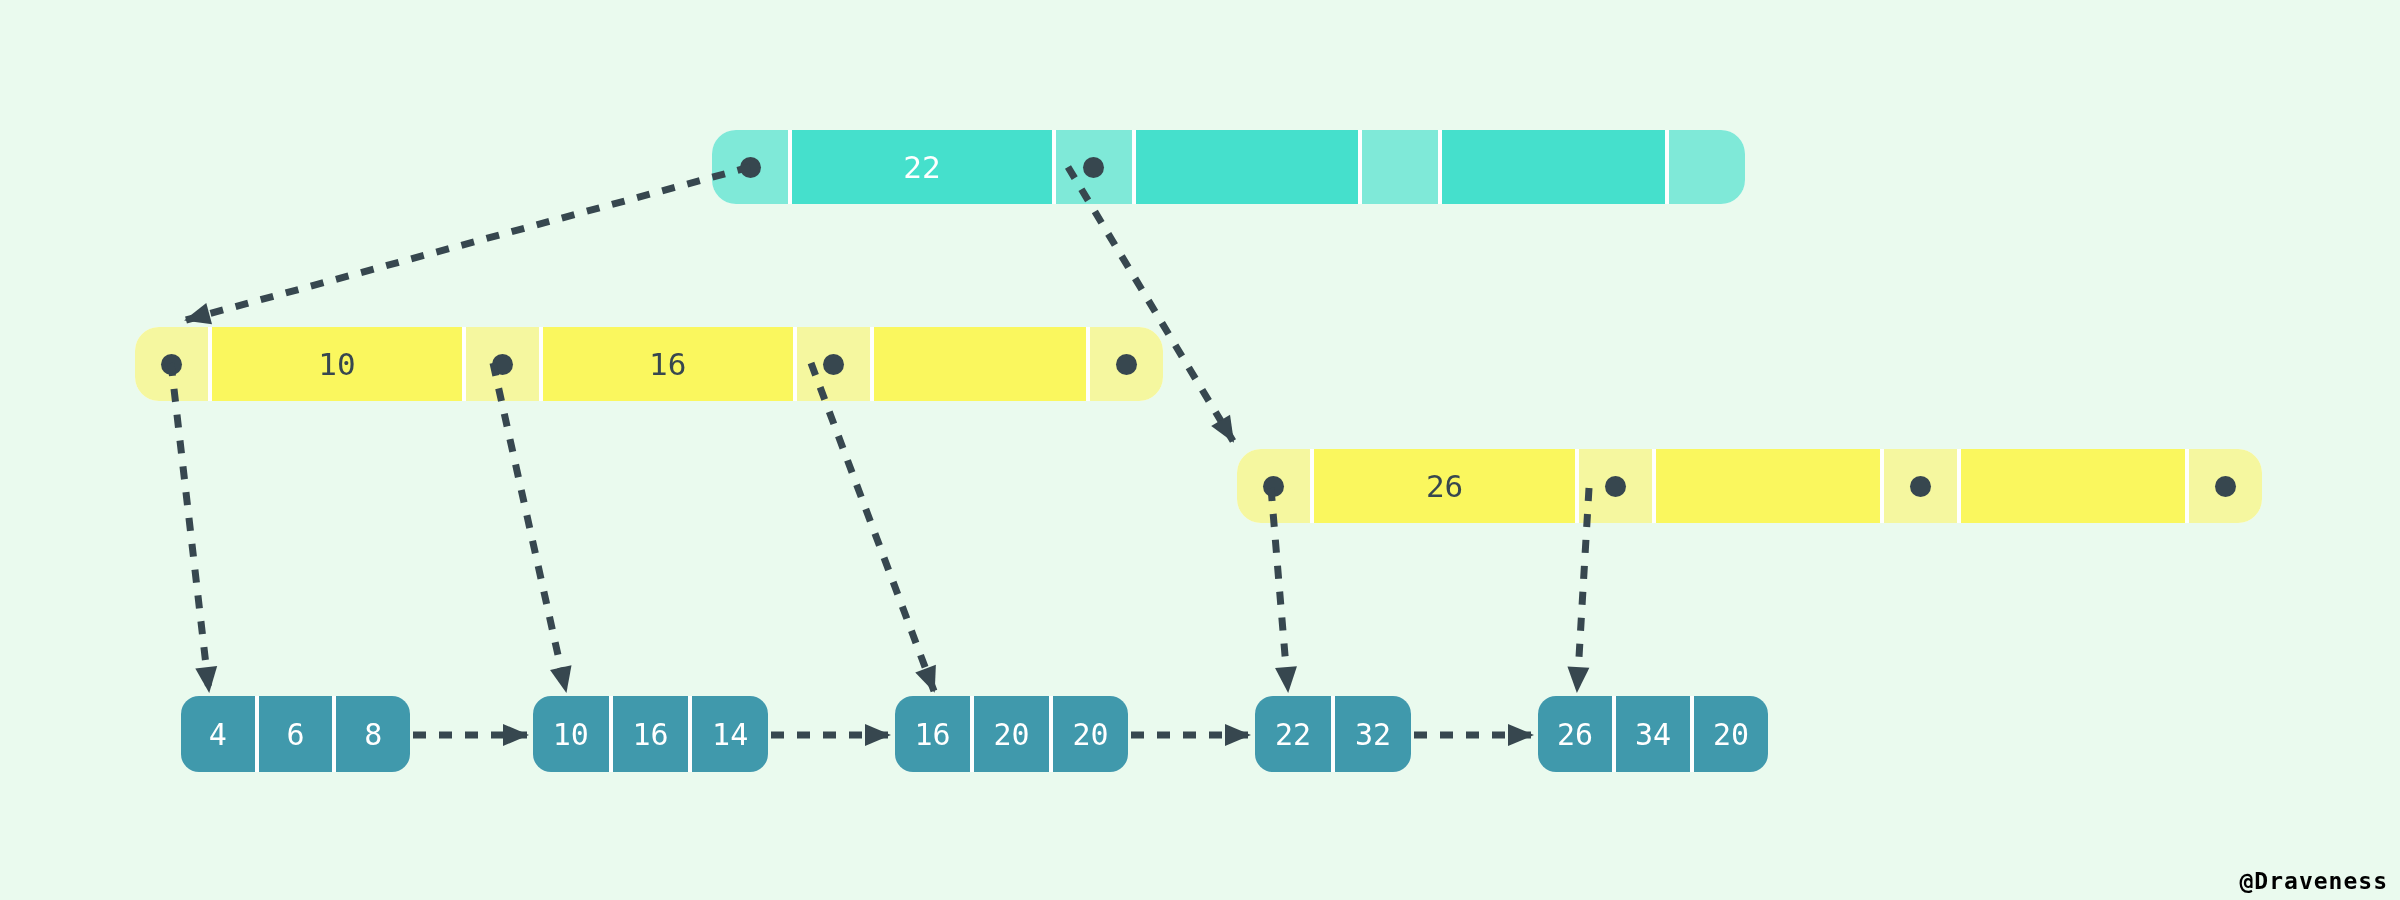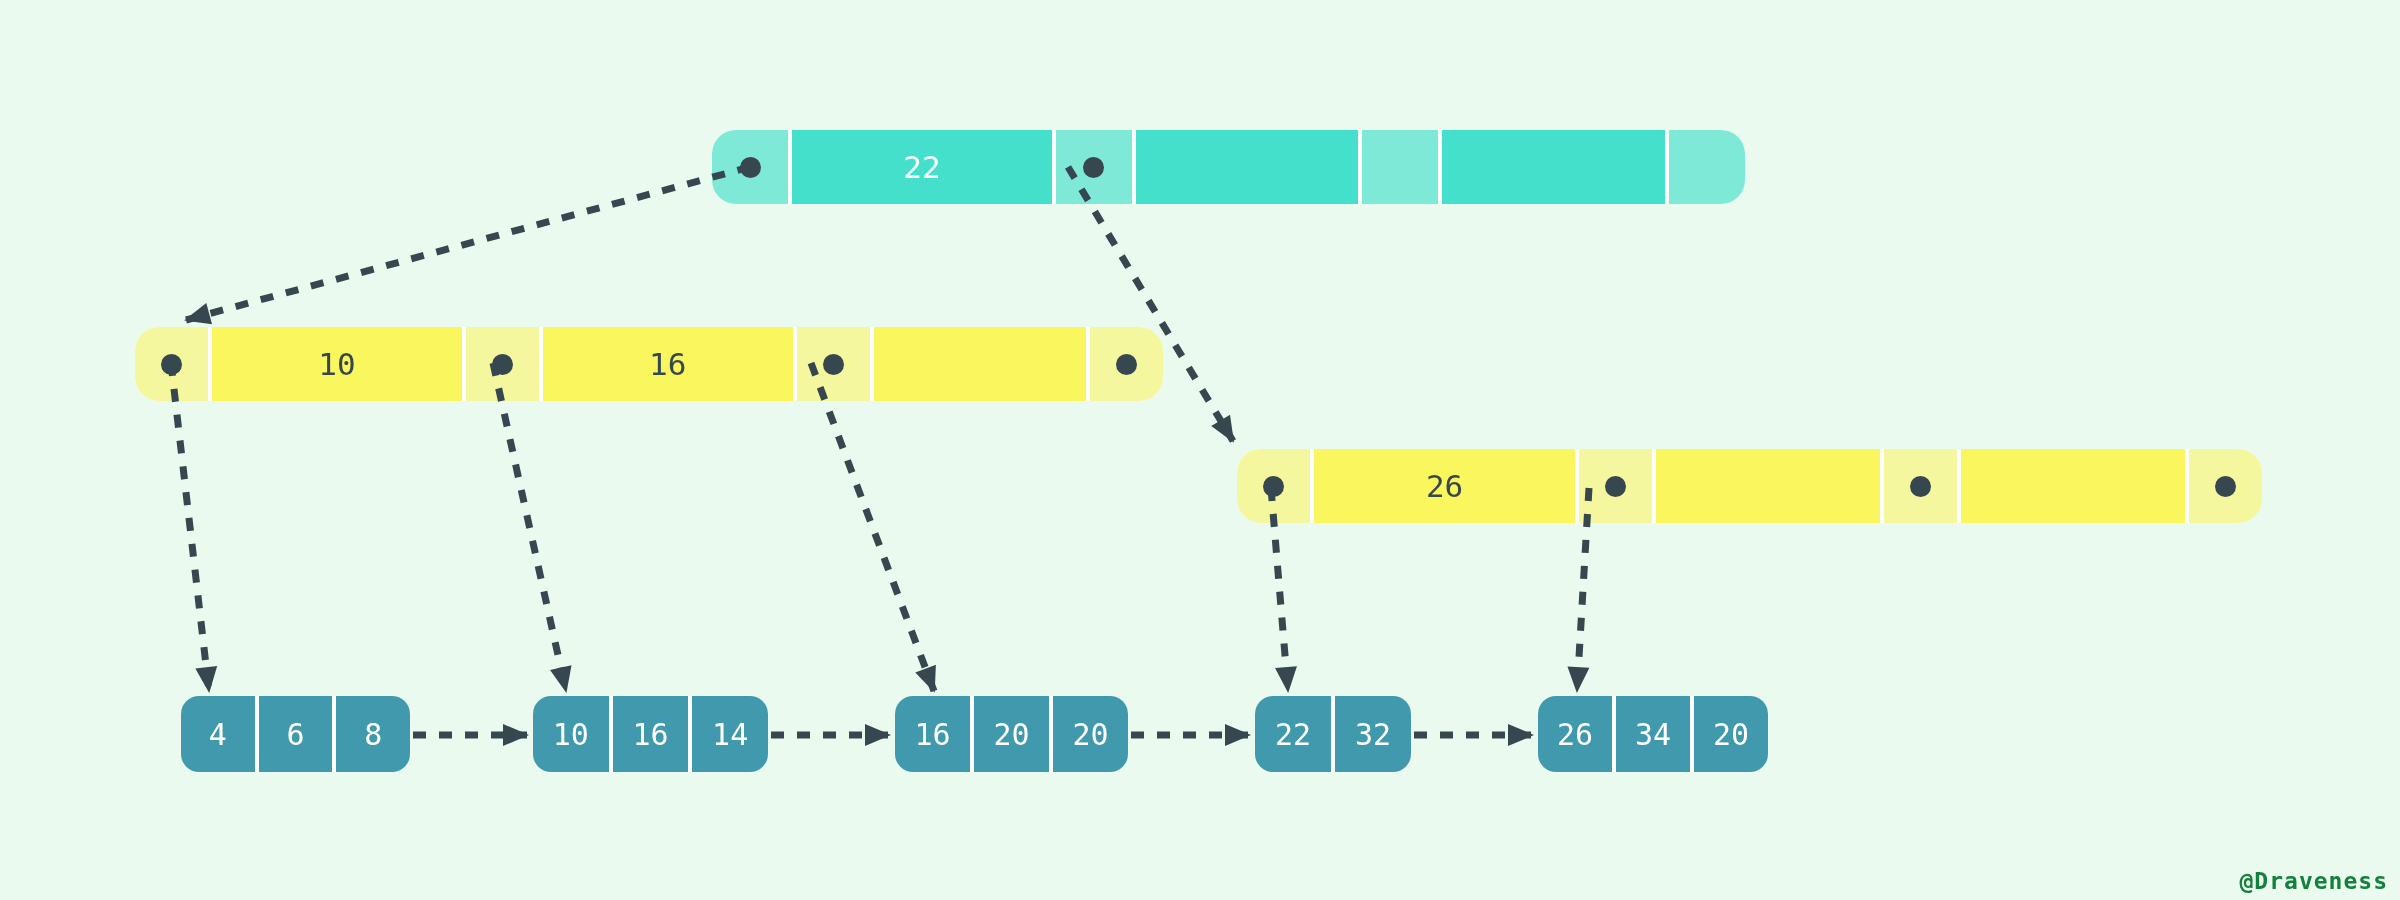--- a/index.html
+++ b/index.html
@@ -26,21 +26,21 @@
   .internal-node .wide{background:#FAF75E;color:#37474F;}
   .internal-node .ptr{background:#F5F79F;flex:0 0 73px;}
   
   .leaf-node{border-radius:18px;height:76px;}
   .leaf-node .cell{flex:1 1 auto;background:#4099AC;color:#FFFFFF;font-size:30px;}
   .dot{width:21px;height:21px;border-radius:50%;background:#37474F;}
   .arrow-layer{position:absolute;left:0;top:0;pointer-events:none;}
   .dash{stroke:#37474F;stroke-width:7;fill:none;stroke-dasharray:13 13;}
   .watermark{
     position:absolute;right:12px;bottom:6px;
-    font-size:23px;font-weight:600;color:#15803d;letter-spacing:1px;
+    font-size:23px;font-weight:600;color:#000000;letter-spacing:1px;
   }
 </style>
 </head>
 <body>
 
 <div class="node big-node root-node" style="left:712px;top:130px;width:1033px;">
   <div class="cell ptr">
     <span class="dot"></span>
   </div>
   <div class="cell wide">22</div>

